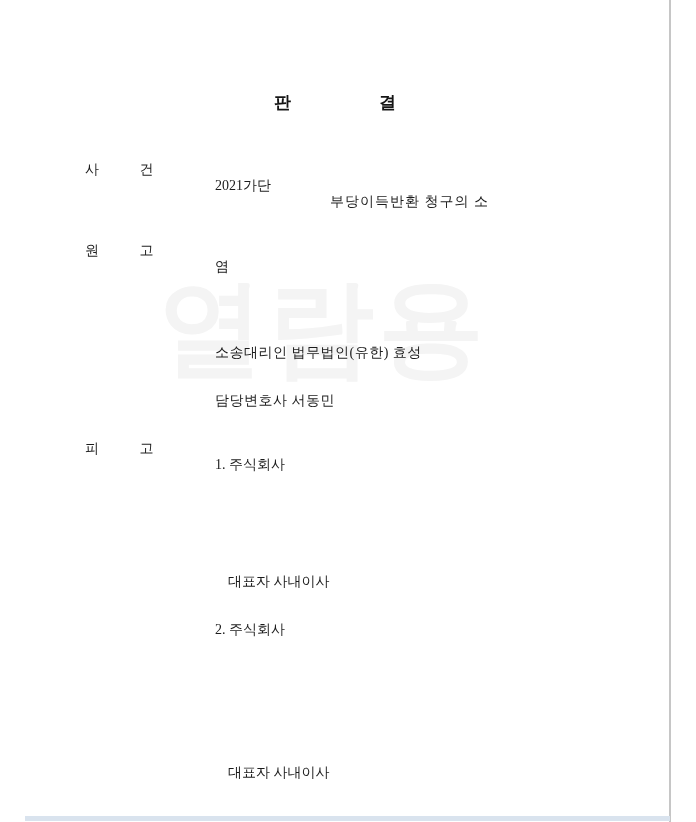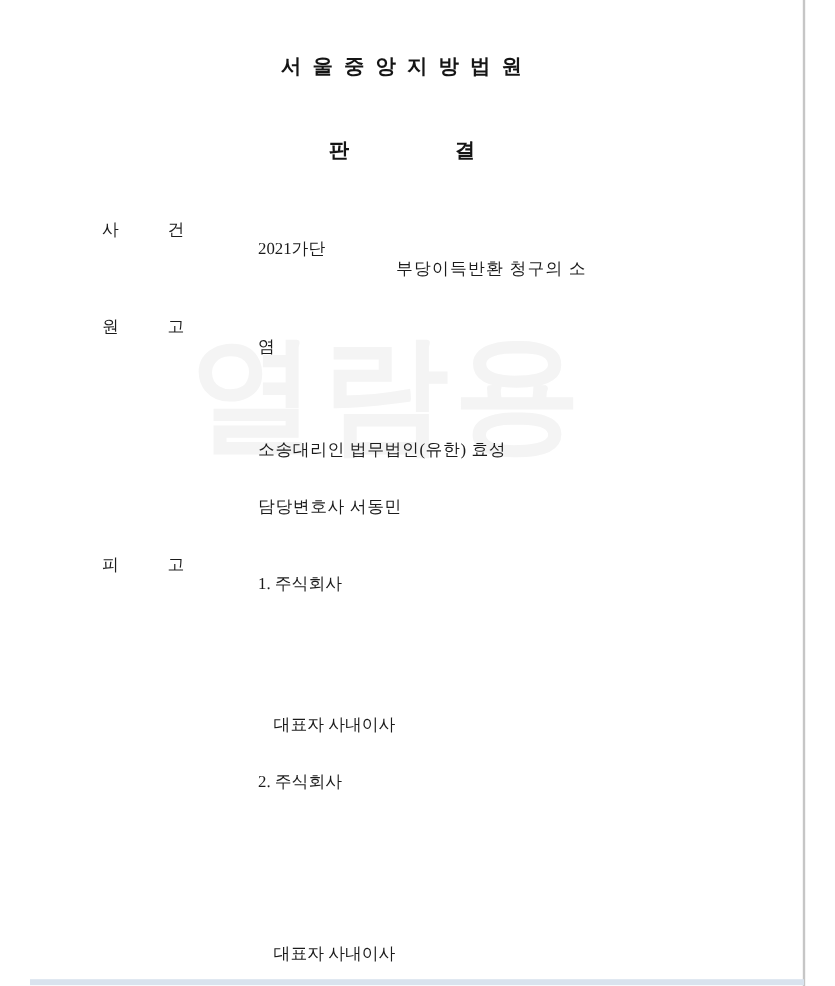--- a/index.html
+++ b/index.html
@@ -77,21 +77,20 @@
   }
   .z { position: relative; z-index: 1; }
 </style>
 </head>
 <body>
 
 <div class="page">
 
   <div class="watermark">열람용</div>
 
-  <div class="court-name z">서 울 중 앙 지 방 법 원</div>
 
   <div class="judgment-title z">
     <span>판</span>
     <span>결</span>
   </div>
 
   <div class="line label-wide z" style="top:139px; left:85px;">사 건</div>
   <div class="line z" style="top:139px; left:215px;">2021가단</div>
   <div class="line z" style="top:139px; left:330px; letter-spacing:1px;">부당이득반환 청구의 소</div>
 

